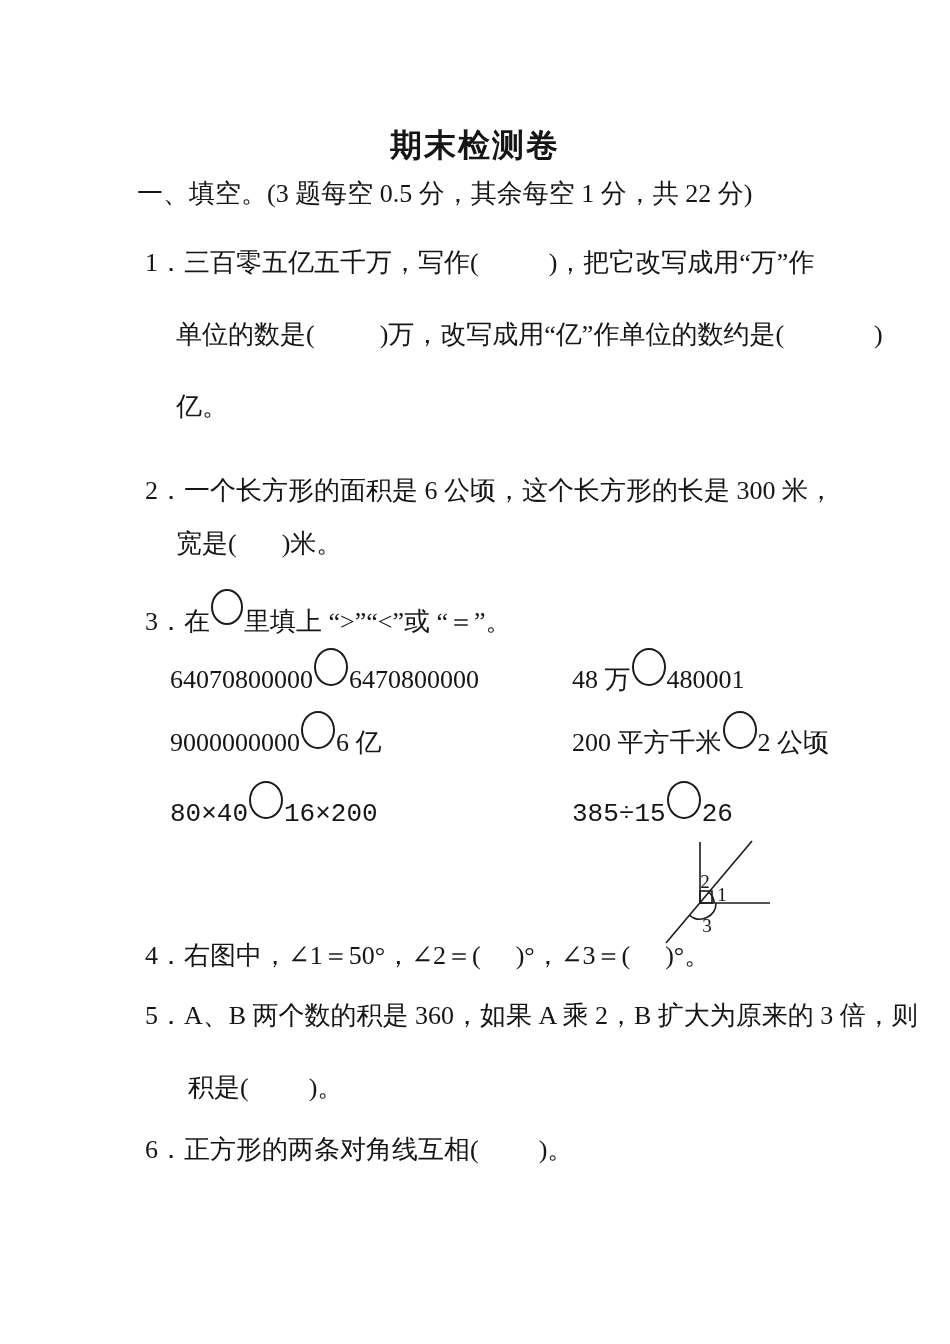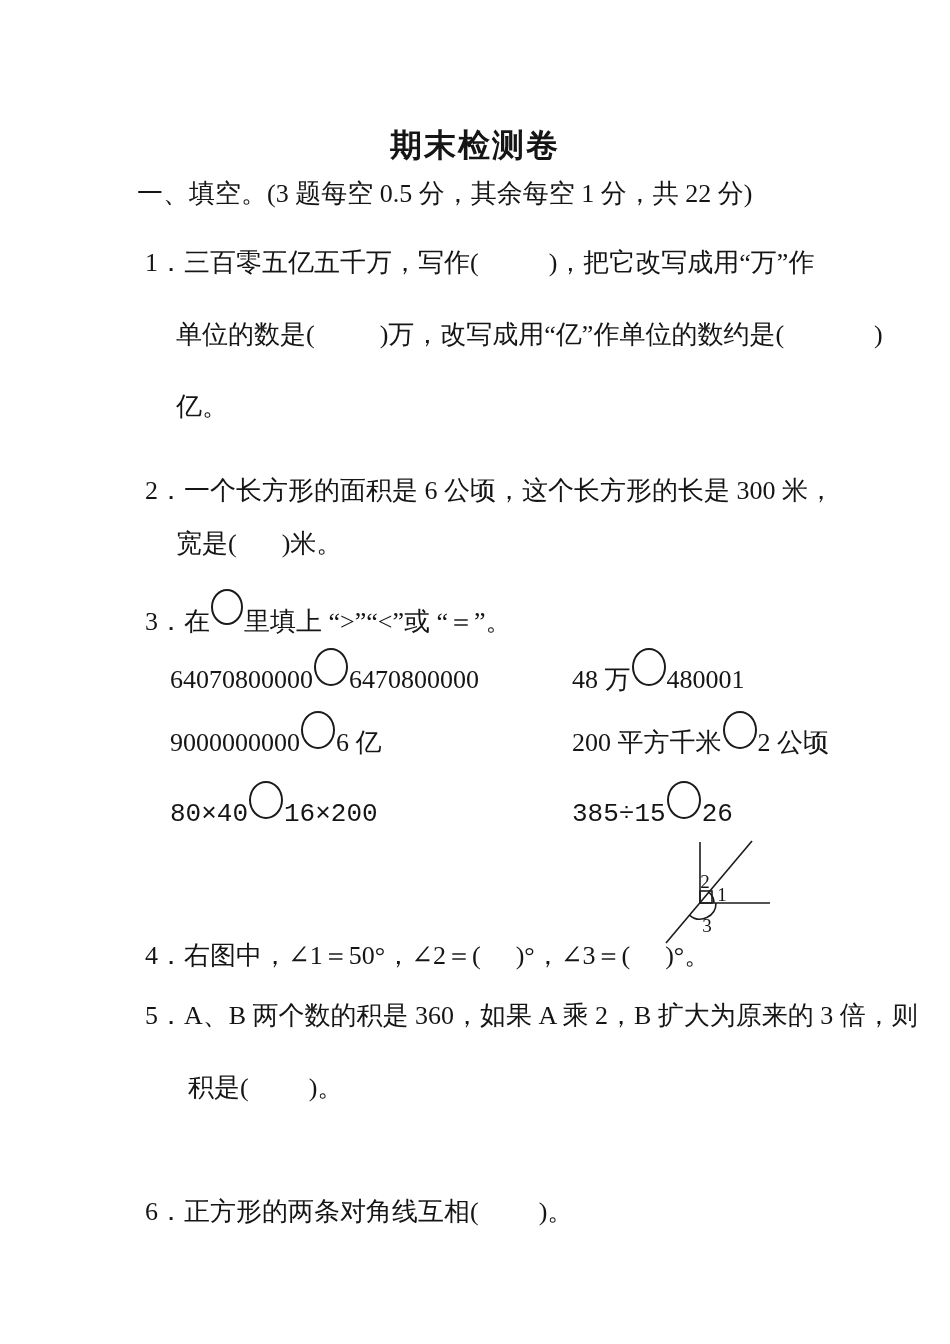--- a/index.html
+++ b/index.html
@@ -130,17 +130,17 @@
     <span>4．右图中，∠1＝50°，∠2＝(</span><span class="gap g35"></span><span>)°，∠3＝(</span><span class="gap g35"></span><span>)°。</span>
   </div>
 
   <div class="line" style="top:999px; left:145px;">
     <span>5．A、B 两个数的积是 360，如果 A 乘 2，B 扩大为原来的 3 倍，则</span>
   </div>
   <div class="line" style="top:1071px; left:188px;">
     <span>积是(</span><span class="gap g60"></span><span>)。</span>
   </div>
 
-  <div class="line" style="top:1195px; left:145px;text-align:center;">
+  <div class="line" style="top:1133px; left:145px;text-align:center;">
     <span>6．正方形的两条对角线互相(</span><span class="gap g60"></span><span>)。</span>
   </div>
 
 </div>
 
 </body></html>

